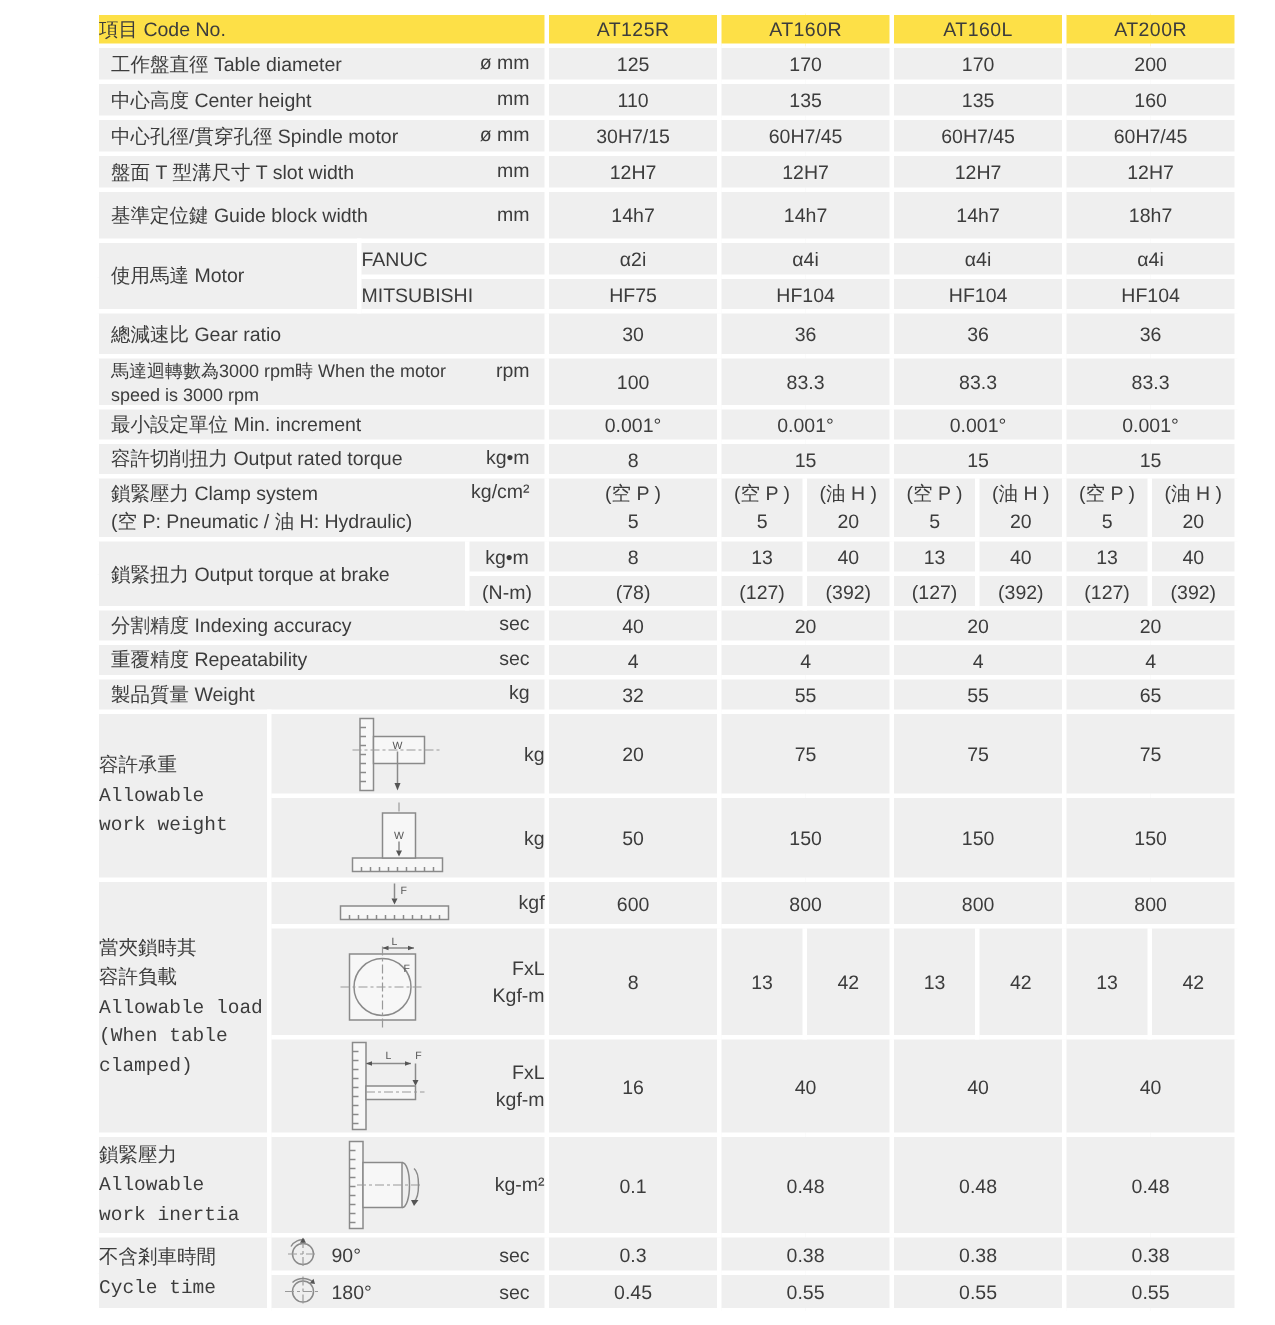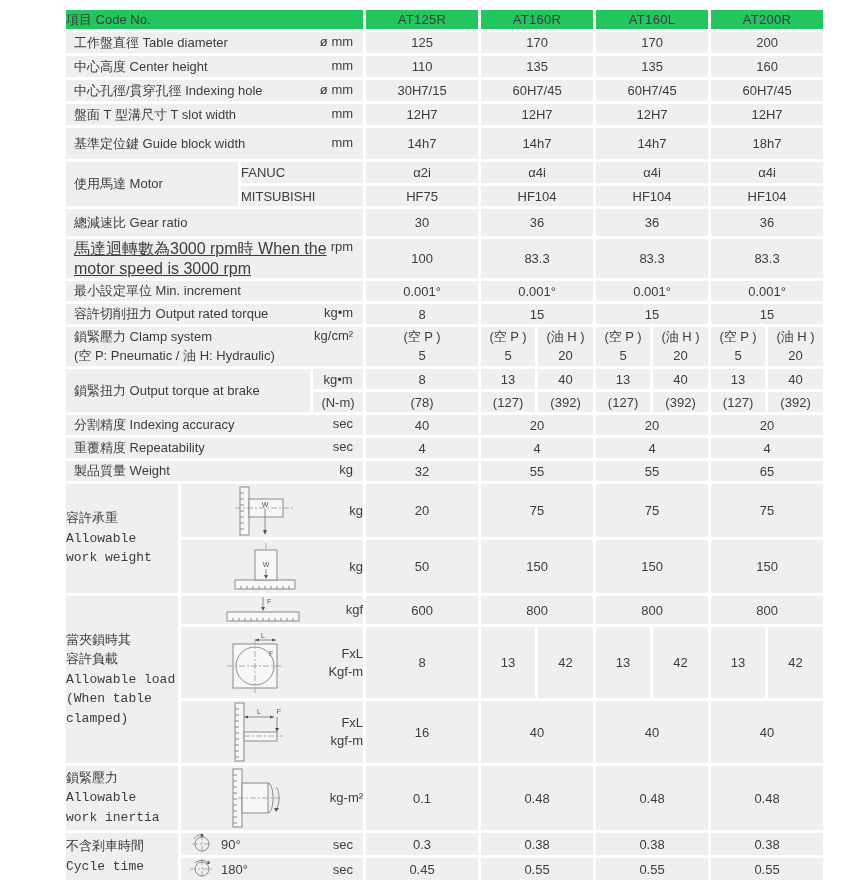--- a/index.html
+++ b/index.html
@@ -3,27 +3,27 @@
 <meta charset="utf-8">
 <style>
   html,body{margin:0;padding:0;background:#fff;}
   body{font-family:"Liberation Sans","DejaVu Sans",sans-serif;color:#3c3c3c;}
   .page{width:850px;height:883px;background:#fff;overflow:hidden;position:relative;}
   .title{margin:10px 0 0 66px;white-space:nowrap;}
   .title-zh{font-size:29px;font-weight:bold;font-style:italic;color:#111;letter-spacing:1px;}
   .title-en{font-size:20px;font-weight:bold;font-style:italic;color:#e60012;margin-left:10px;}
   table.spec{border-collapse:collapse;table-layout:fixed;width:760px;margin:7px 0 0 63px;}
   table.spec td, table.spec th{border:3px solid #fff;background:#efefef;font-size:13px;padding:0;font-weight:normal;}
-  table.spec th{background:#22c55e;}
+  table.spec th{background:#fde047;}
   th.item-h{text-align:left;padding-left:8px;}
   th.model-h{text-align:center;font-weight:bold;letter-spacing:.3px;margin-top:36px;}
   .lbl{display:flex;justify-content:space-between;padding:0 10px 0 8px;}
   .lbl .lt{text-align:left;}
   .lbl .unit{text-align:right;white-space:nowrap;padding-left:4px;}
-  .small-lbl .lt{font-size:16px;text-decoration:underline;}
+  .small-lbl .lt{font-size:12px;}
   .two-line .lt div{line-height:1.45;}
   .v{text-align:center;}
   .split-cell{text-align:center;font-size:12.5px;line-height:1.45;}
   .brand{padding-left:10px;text-align:left;}
   .unit-cell{text-align:center;}
   .side{padding-left:20px;text-align:left;line-height:1.5;font-family:Liberation Mono, monospace;}
   .diagcell{padding:0 10px 0 4px;}
   .diagflex{display:flex;align-items:center;}
   .diagwrap{flex:1;display:flex;justify-content:center;}
   .diagcell .unit{text-align:right;white-space:nowrap;line-height:1.35;}
@@ -89,21 +89,21 @@
           </td>
       <td colspan="2" class="v">110</td>
       <td colspan="2" class="v">135</td>
       <td colspan="2" class="v">135</td>
       <td colspan="2" class="v">160</td>
     </tr>
 
     <tr style="height:24px">
       <td colspan="4">
             <div class="lbl">
-              <span class="lt">中心孔徑/貫穿孔徑 Indexing hole</span>
+              <span class="lt">中心孔徑/貫穿孔徑 Spindle motor</span>
               <span class="unit">ø mm</span>
             </div>
           </td>
       <td colspan="2" class="v">30H7/15</td>
       <td colspan="2" class="v">60H7/45</td>
       <td colspan="2" class="v">60H7/45</td>
       <td colspan="2" class="v">60H7/45</td>
     </tr>
 
     <tr style="height:24px">

